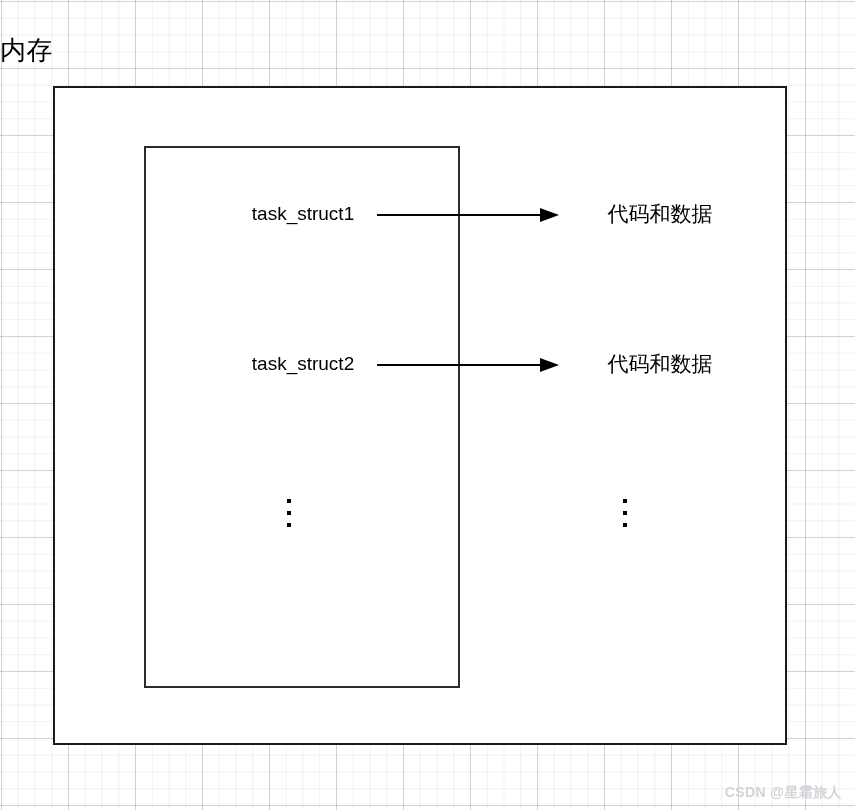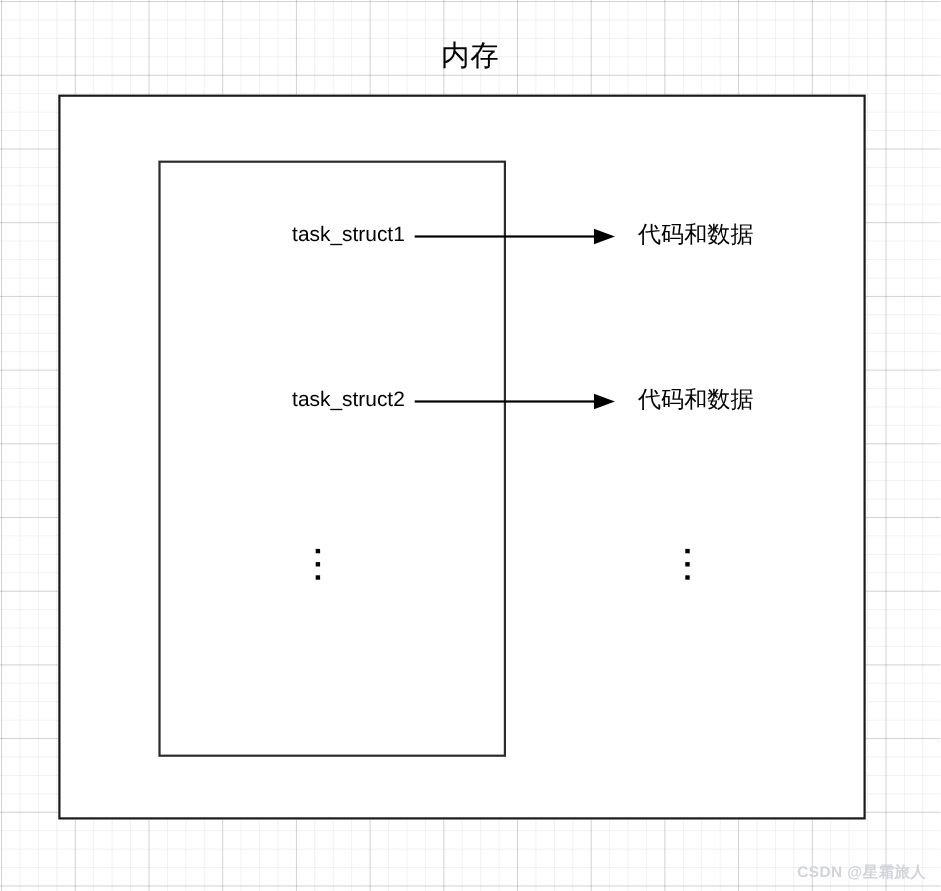--- a/index.html
+++ b/index.html
@@ -27,21 +27,20 @@
     font-family: "Liberation Sans", "DejaVu Sans", sans-serif;
     -webkit-font-smoothing: antialiased;
   }
 
   
   .diagram-title {
     position: absolute;
     left: 0;
     top: 33px;
     width: 855px;
-    text-align: center;
     font-size: 26px;
     line-height: 34px;
     color: #000000;
     letter-spacing: 0.5px;
   }
 
   
   .outer-box {
     position: absolute;
     left: 53px;
@@ -69,31 +68,31 @@
     left: 0;
     height: 30px;
   }
   .row-1 { top: 199px; }
   .row-2 { top: 349px; }
 
   .struct-label {
     position: absolute;
     left: 238px;
     width: 130px;
-    text-align: right;
+    text-align: center;
     font-size: 19px;
     line-height: 30px;
     color: #000000;
     white-space: nowrap;
   }
   .target-label {
     position: absolute;
     left: 580px;
     width: 160px;
-    text-align: left;
+    text-align: center;
     font-size: 21px;
     line-height: 30px;
     color: #000000;
     white-space: nowrap;
   }
 
   
   .arrow {
     position: absolute;
     left: 377px;

